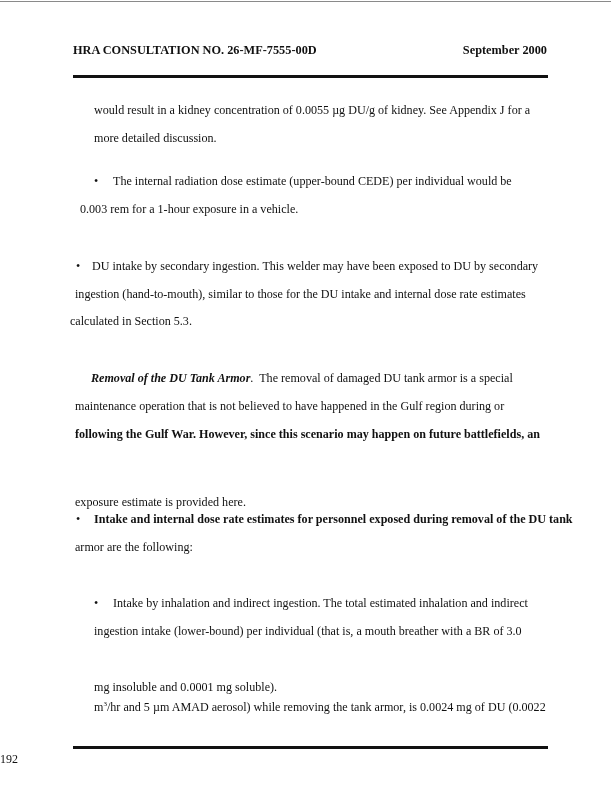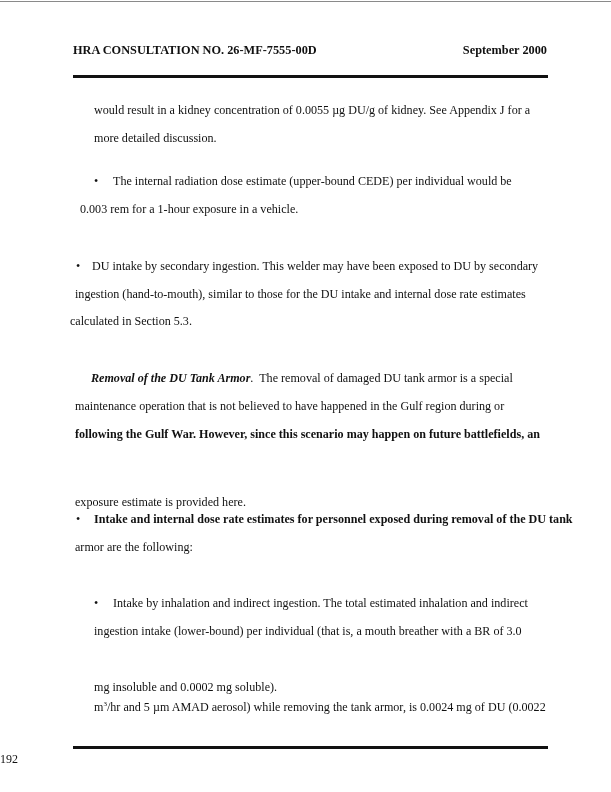--- a/index.html
+++ b/index.html
@@ -48,16 +48,16 @@
 <div class="line" style="left:75px; top:455px;margin-top:40px;">exposure estimate is provided here.</div>
 
 <div class="bullet" style="left:76px; top:512px;">•</div>
 <div class="line" style="left:94px; top:512px;font-weight:bold;">Intake and internal dose rate estimates for personnel exposed during removal of the DU tank</div>
 <div class="line" style="left:75px; top:540px;text-align:right;">armor are the following:</div>
 
 <div class="bullet" style="left:94px; top:596px;">•</div>
 <div class="line" style="left:113px; top:596px;">Intake by inhalation and indirect ingestion.  The total estimated inhalation and indirect</div>
 <div class="line" style="left:94px; top:624px;">ingestion intake (lower-bound) per individual (that is, a mouth breather with a BR of 3.0</div>
 <div class="line" style="left:94px; top:652px;margin-top:48px;"><span>m</span><sup>3</sup><span>/hr and 5 µm AMAD aerosol) while removing the tank armor, is 0.0024 mg of DU (0.0022</span></div>
-<div class="line" style="left:94px; top:680px;">mg insoluble and 0.0002 mg soluble).</div>
+<div class="line" style="left:94px; top:680px;">mg insoluble and 0.0001 mg soluble).</div>
 
 <div class="footer-rule"></div>
 <div class="page-num">192</div>
 
 </body></html>

